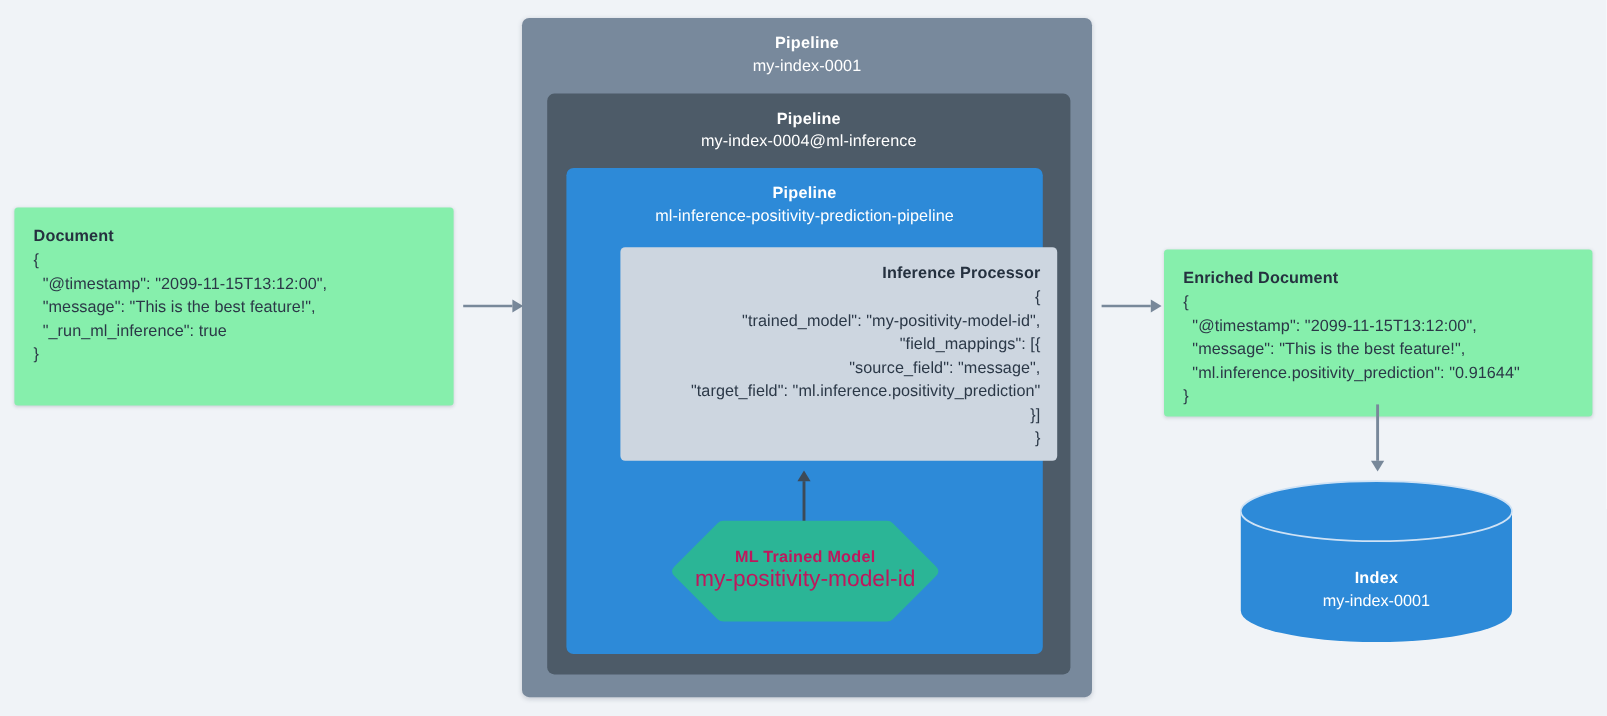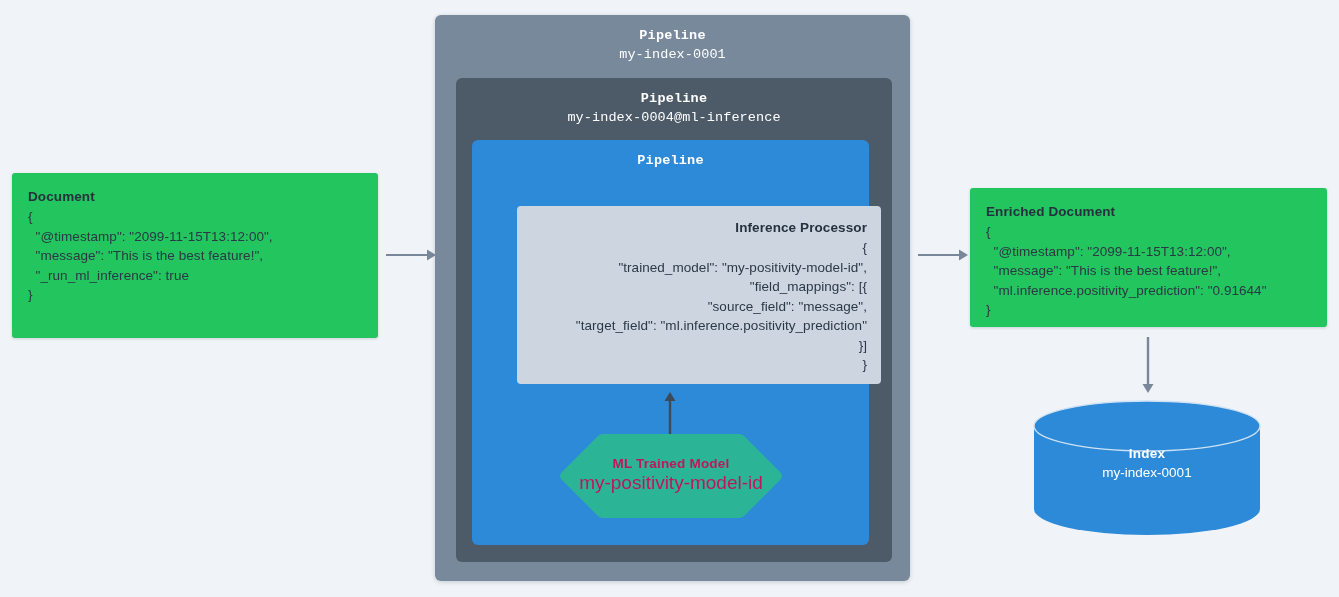--- a/index.html
+++ b/index.html
@@ -12,21 +12,21 @@
     width: 1339px;
     height: 597px;
     background: #f0f3f7;
     font-family: "Liberation Sans", sans-serif;
     overflow: hidden;
   }
 
   
   .card {
     position: absolute;
-    background: #22c55e;
+    background: #86efac;
     border-radius: 3px;
     box-shadow: 0 1px 3px rgba(45,60,80,0.18);
     box-sizing: border-box;
     padding: 14px 16px 16px 16px;
   }
   .card-title {
     font-size: 13.5px;
     font-weight: bold;
     color: #25313f;
     line-height: 19px;
@@ -48,21 +48,20 @@
     border-radius: 6px;
   }
   .pipe-outer { background: #78899c; box-shadow: 0 1px 4px rgba(45,60,80,0.22); }
   .pipe-mid   { background: #4d5b68; }
   .pipe-inner { background: #2d8ad8; }
 
   .pipe-head {
     text-align: center;
     color: #ffffff;
     padding-top: 12px;
-    font-family: Liberation Mono, monospace;
   }
   .pipe-head .ttl {
     font-size: 13.5px;
     font-weight: bold;
     line-height: 18px;
     letter-spacing: 0.2px;
   }
   .pipe-head .sub {
     font-size: 13.5px;
     line-height: 20px;
@@ -156,20 +155,21 @@
   <div class="pipe pipe-mid" style="left:456px; top:78px; width:436px; height:484px;">
     <div class="pipe-head">
       <div class="ttl">Pipeline</div>
       <div class="sub">my-index-0004@ml-inference</div>
     </div>
   </div>
 
   <div class="pipe pipe-inner" style="left:472px; top:140px; width:397px; height:405px;">
     <div class="pipe-head">
       <div class="ttl">Pipeline</div>
+      <div class="sub">ml-inference-positivity-prediction-pipeline</div>
     </div>
   </div>
 
   <div class="proc" style="left:517px; top:206px; width:364px; height:178px;text-align:right;">
     <div class="card-title">Inference Processor</div>
     <div class="code-line">{</div>
     <div class="code-line">  "trained_model": "my-positivity-model-id",</div>
     <div class="code-line">  "field_mappings": [{</div>
     <div class="code-line">     "source_field": "message",</div>
     <div class="code-line">     "target_field": "ml.inference.positivity_prediction"</div>
@@ -196,40 +196,40 @@
     </div>
   </div>
 
   <div class="arrow" style="left:918px; top:248px; width:50px; height:14px;">
     <svg width="50" height="14" viewBox="0 0 50 14">
       <line x1="0" y1="7" x2="41" y2="7" stroke="#78889a" stroke-width="2.2"></line>
       <polygon points="41,1.5 50,7 41,12.5" fill="#78889a"></polygon>
     </svg>
   </div>
 
-  <div class="card" style="left:970px; top:188px; width:357px; height:139px;">
+  <div class="card" style="left:970px; top:208px; width:357px; height:139px;">
     <div class="card-title">Enriched Document</div>
     <div class="code-line">{</div>
     <div class="code-line">  "@timestamp": "2099-11-15T13:12:00",</div>
     <div class="code-line">  "message": "This is the best feature!",</div>
     <div class="code-line">  "ml.inference.positivity_prediction": "0.91644"</div>
     <div class="code-line">}</div>
   </div>
 
   <div class="arrow" style="left:1141px; top:337px; width:14px; height:56px;">
     <svg width="14" height="56" viewBox="0 0 14 56">
       <line x1="7" y1="0" x2="7" y2="47" stroke="#78889a" stroke-width="2.4"></line>
       <polygon points="1.5,47 7,56 12.5,47" fill="#78889a"></polygon>
     </svg>
   </div>
 
   <div class="cyl" style="left:1033px; top:400px; width:228px; height:135px;">
     <svg width="228" height="135" viewBox="0 0 228 135">
       <path d="M 1 26 L 1 109 A 113 26 0 0 0 227 109 L 227 26 Z" fill="#2d8ad8"></path>
       <ellipse cx="114" cy="26" rx="113" ry="25" fill="#2d8ad8" stroke="#cfe2f5" stroke-width="1.4"></ellipse>
     </svg>
-    <div class="cyl-label" style="top:44px;">
+    <div class="cyl-label" style="top:72px;">
       <div class="ttl">Index</div>
       <div class="sub">my-index-0001</div>
     </div>
   </div>
 
 </div>
 
 </body></html>

